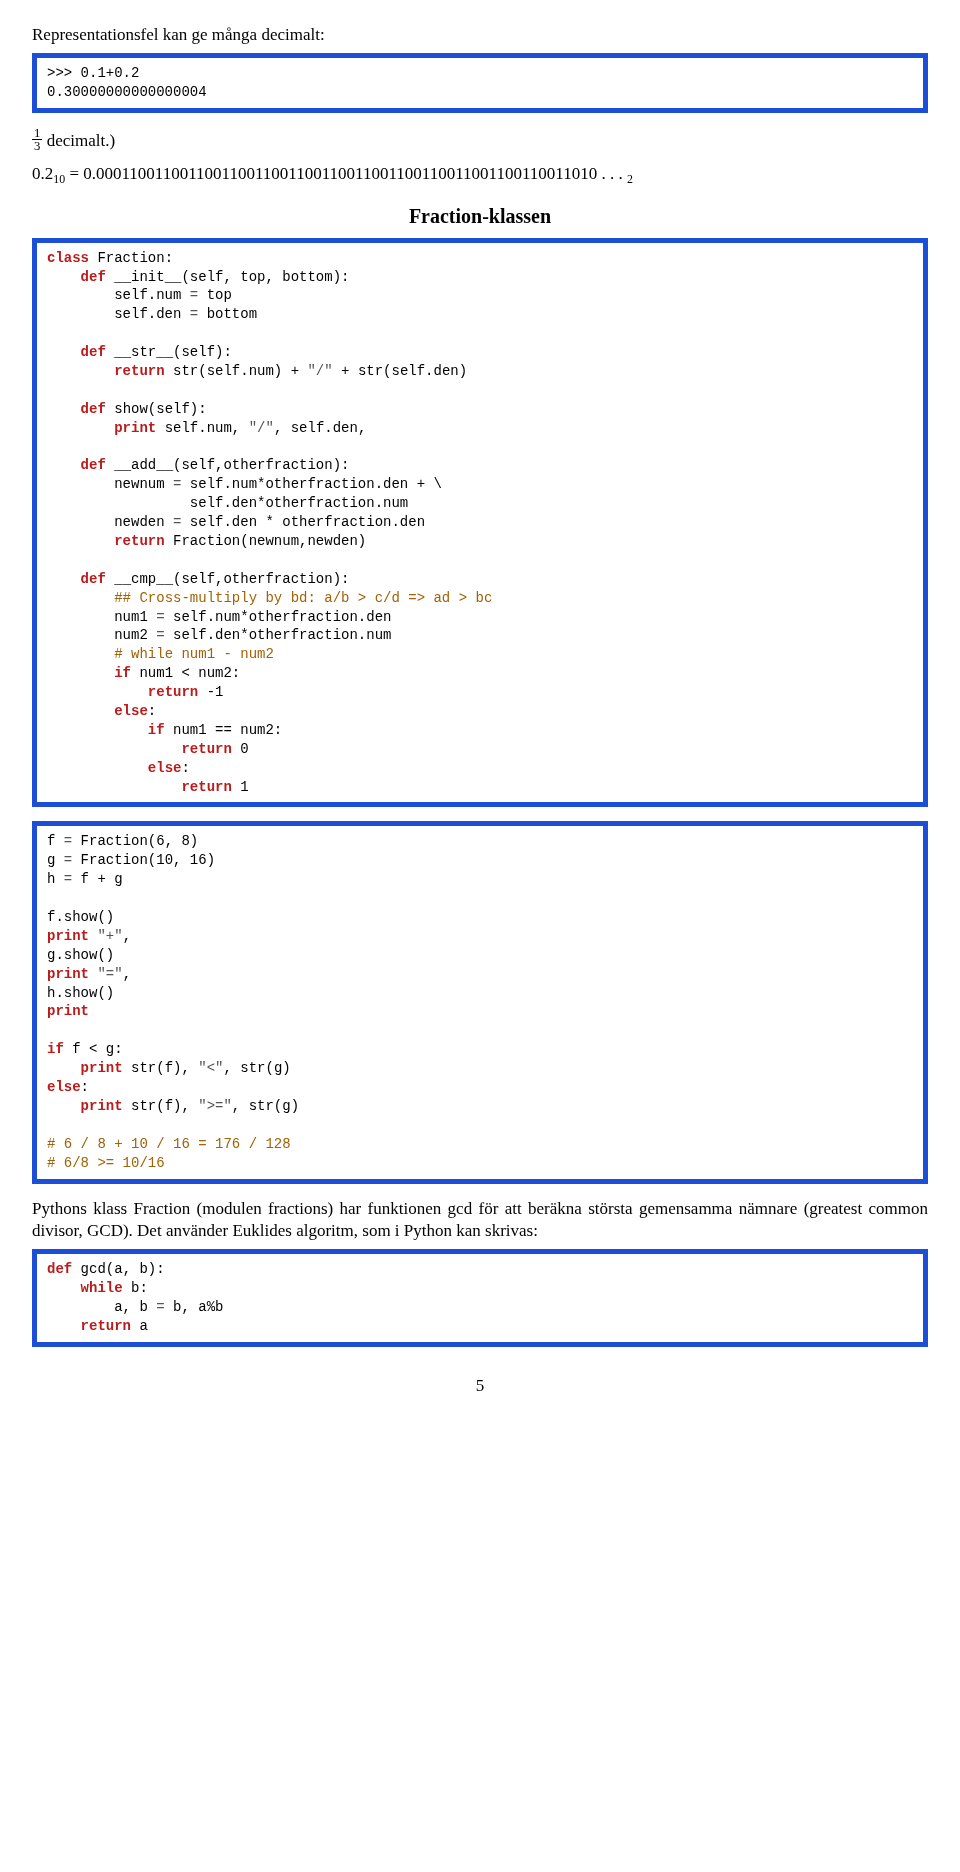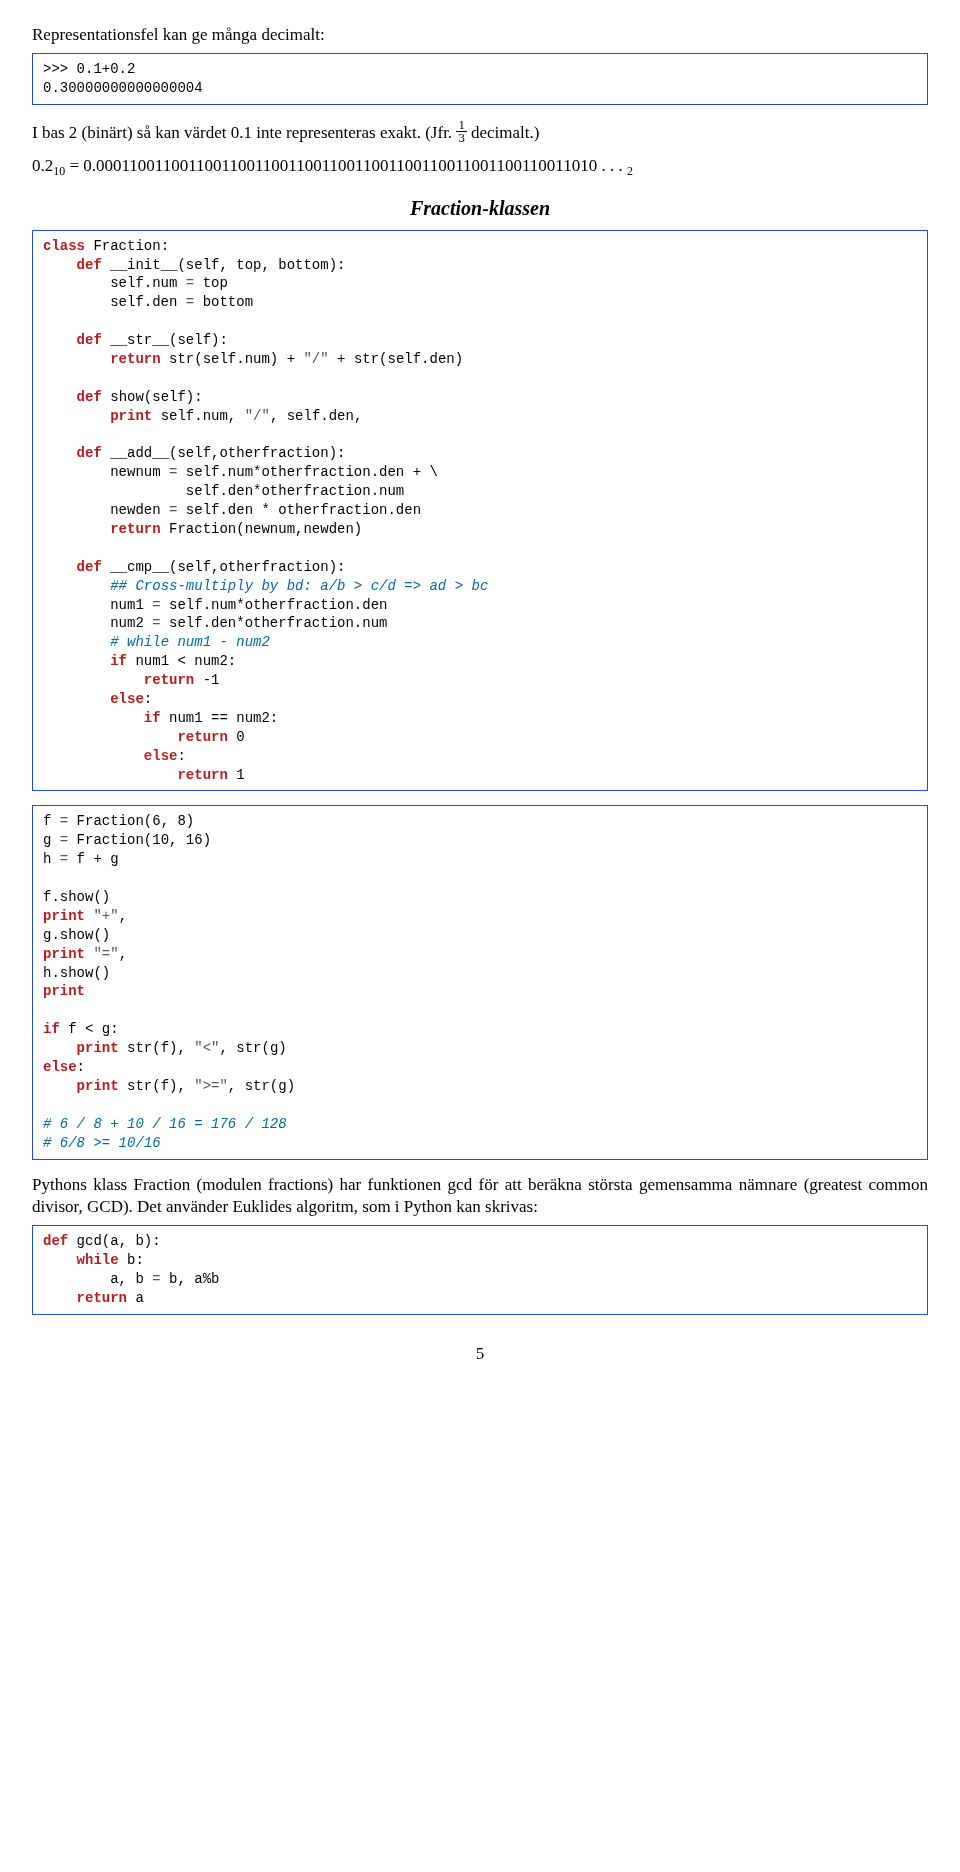--- a/index.html
+++ b/index.html
@@ -7,55 +7,54 @@
     background: #fff;
     color: #000;
     margin: 0;
     padding: 24px 32px;
     width: 960px;
     box-sizing: border-box;
     font-size: 17px;
     line-height: 1.35;
   }
   .code-box {
-    border: 1px solid #1d4ed8;
+    border: 5px solid #1d4ed8;
     padding: 6px 10px;
     font-family: 'Courier New', Courier, monospace;
     font-size: 14px;
     line-height: 1.35;
     white-space: pre;
     margin: 6px 0 14px 0;
     overflow-x: auto;
   }
   .section-title {
     text-align: center;
     font-weight: bold;
     font-size: 20px;
     margin: 14px 0 8px 0;
-    font-style: italic;
   }
   p {
     margin: 0 0 4px 0;
     text-align: justify;
   }
   .math-line {
     margin: 8px 0 14px 0;
   }
   .frac {
     display: inline-block;
     vertical-align: -0.4em;
     text-align: center;
     font-size: 0.75em;
     line-height: 1;
   }
   .frac .num { display: block; border-bottom: 1px solid #000; padding: 0 2px; }
   .frac .den { display: block; padding: 0 2px; }
   .sub { font-size: 0.7em; vertical-align: -0.3em; }
   .kw { color: #b91c1c; font-weight: bold; }   
-  .cm { color: #0369a1; font-style: italic; }  
+  .cm { color: #a16207; }  
   .op { color: #555555; }                      
   .page-num {
     text-align: center;
     margin-top: 28px;
     font-size: 17px;
   }
   .binary-wrap {
     word-break: break-all;
     white-space: normal;
     line-height: 1.5;
@@ -63,21 +62,21 @@
 </style>
 </head>
 <body>
 
 <p>Representationsfel kan ge många decimalt:</p>
 
 <div class="code-box">&gt;&gt;&gt; 0.1+0.2
 0.30000000000000004</div>
 
 <p>
-  <span>I bas 2 (binärt) så kan värdet 0.1 inte representeras exakt. (Jfr. </span><span class="frac"><span class="num">1</span><span class="den">3</span></span><span> decimalt.)</span>
+  <span class="frac"><span class="num">1</span><span class="den">3</span></span><span> decimalt.)</span>
 </p>
 
 <p class="math-line binary-wrap">
   <span>0.2</span><span class="sub">10</span><span> = 0.</span><span>000110011001100110011001100110011001100110011001100110011010 . . . </span><span class="sub">2</span>
 </p>
 
 <div class="section-title">Fraction-klassen</div>
 
 <div class="code-box"><span class="kw">class</span> Fraction:
     <span class="kw">def</span> __init__(self, top, bottom):

